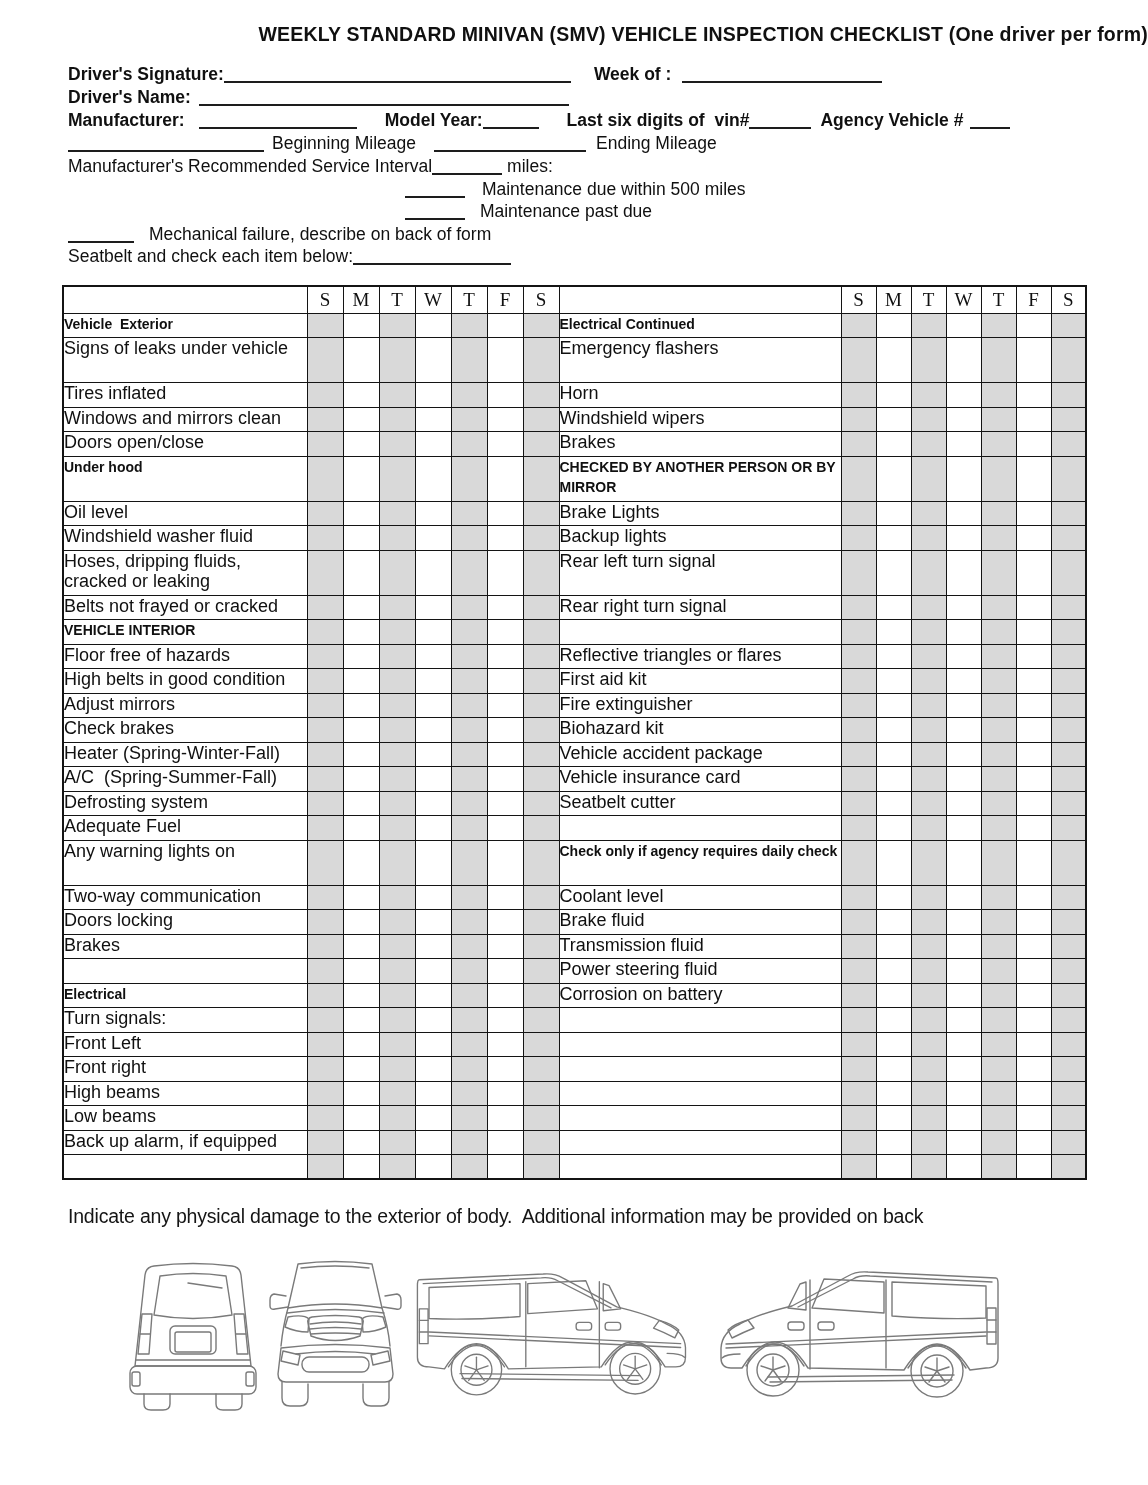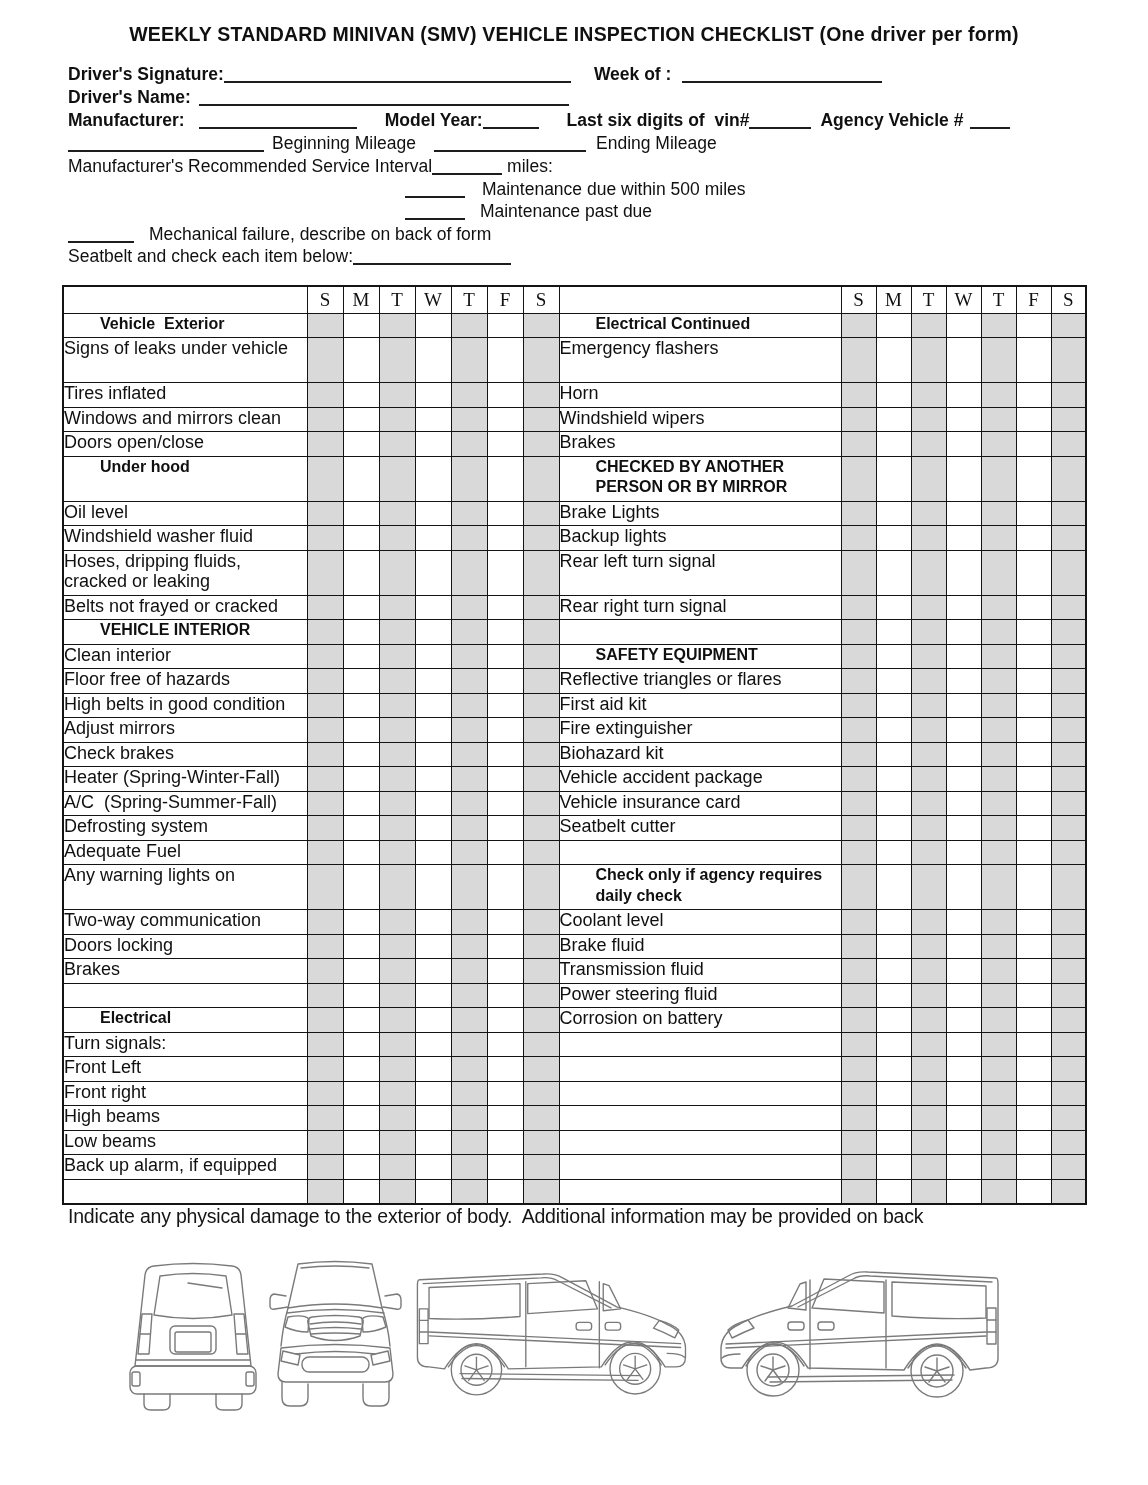--- a/index.html
+++ b/index.html
@@ -1,28 +1,28 @@
 <!DOCTYPE html>
 <html><head>
 <meta charset="utf-8">
 <style>
   html,body{margin:0;padding:0;background:#ffffff;}
   .page{position:relative;width:1148px;height:1485px;background:#ffffff;overflow:hidden;
         font-family:"Liberation Sans",sans-serif;color:#101010;}
-  .title{position:absolute;top:23px;left:0;width:100%;text-align:center;
+  .title{position:absolute;top:23px;left:0;width:100%;text-align:right;
          font-size:19.5px;font-weight:bold;letter-spacing:.2px;}
   .fline{position:absolute;left:68px;font-size:17.5px;white-space:nowrap;line-height:22px;}
   .b{font-weight:bold;}
   .u{display:inline-block;border-bottom:2px solid #1d1d1d;height:15px;vertical-align:-3px;}
   
   table.chk{position:absolute;left:62px;top:285px;border-collapse:collapse;table-layout:fixed;
             border:2px solid #141414;}
   table.chk td{border:1.5px solid #141414;padding:0;overflow:hidden;}
   td.lbl{padding:1px 5px 0 5px;font-size:18px;line-height:20.5px;vertical-align:top;background:#fff;}
-  td.lbl.bold{font-weight:bold;font-size:16px;padding-left:36px;}
+  td.lbl.bold{font-weight:bold;font-size:14px;}
   td.gl{border-left:2.5px solid #141414;}
   td.dayhead{font-family:"Liberation Serif",serif;font-size:19px;text-align:center;background:#fff;}
   td.day.sh{background:#d9d9d9;}
   tr.hrow{height:27px;}
   tr.norm{height:24.5px;}
   tr.tall{height:45px;}
   .note{position:absolute;top:1205px;left:68px;font-size:19.5px;letter-spacing:-0.2px;color:#151515;}
   .van{position:absolute;}
   .van svg{display:block;}
   .van.mirror svg{transform:scaleX(-1);}
@@ -302,38 +302,20 @@
     <td class="lbl gl"></td>
           <td class="day sh gl"></td>
           <td class="day"></td>
           <td class="day sh"></td>
           <td class="day"></td>
           <td class="day sh"></td>
           <td class="day"></td>
           <td class="day sh"></td>
         </tr>
         <tr class="norm">
-    <td class="lbl">Clean interior</td>
-          <td class="day sh gl"></td>
-          <td class="day"></td>
-          <td class="day sh"></td>
-          <td class="day"></td>
-          <td class="day sh"></td>
-          <td class="day"></td>
-          <td class="day sh"></td>
-    <td class="lbl gl bold">SAFETY EQUIPMENT</td>
-          <td class="day sh gl"></td>
-          <td class="day"></td>
-          <td class="day sh"></td>
-          <td class="day"></td>
-          <td class="day sh"></td>
-          <td class="day"></td>
-          <td class="day sh"></td>
-        </tr>
-        <tr class="norm">
     <td class="lbl">Floor free of hazards</td>
           <td class="day sh gl"></td>
           <td class="day"></td>
           <td class="day sh"></td>
           <td class="day"></td>
           <td class="day sh"></td>
           <td class="day"></td>
           <td class="day sh"></td>
     <td class="lbl gl">Reflective triangles or flares</td>
           <td class="day sh gl"></td>

